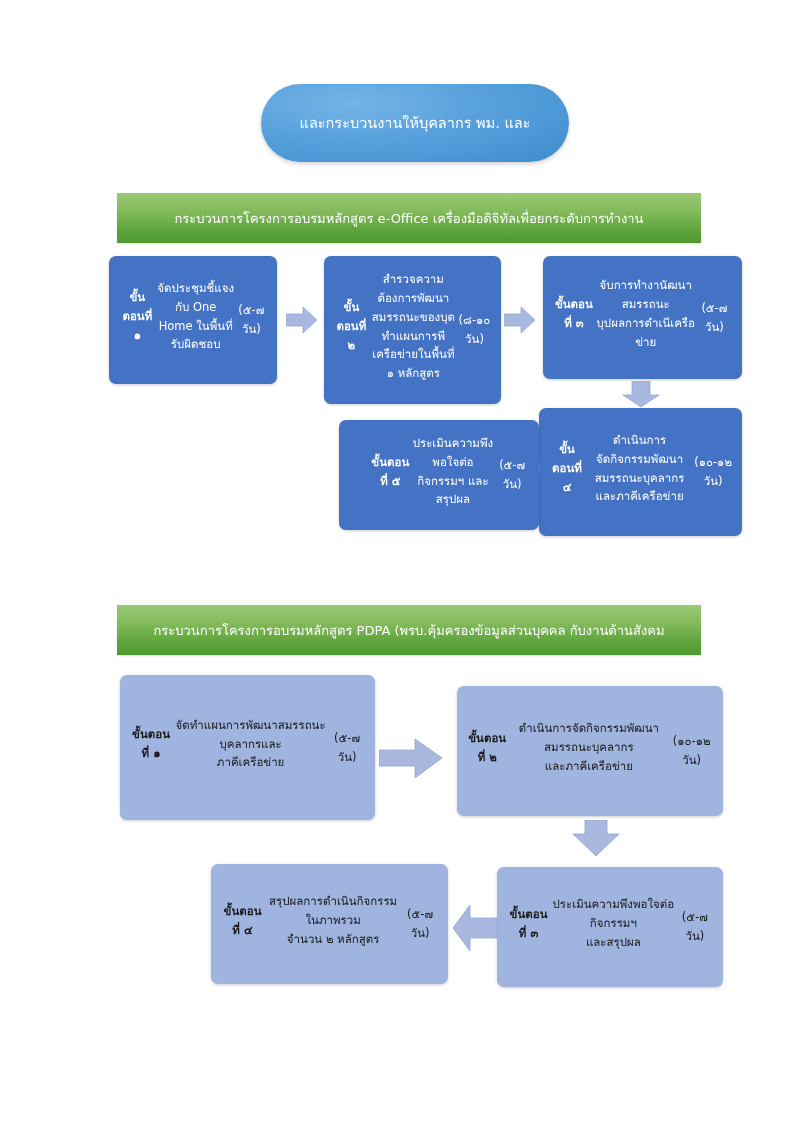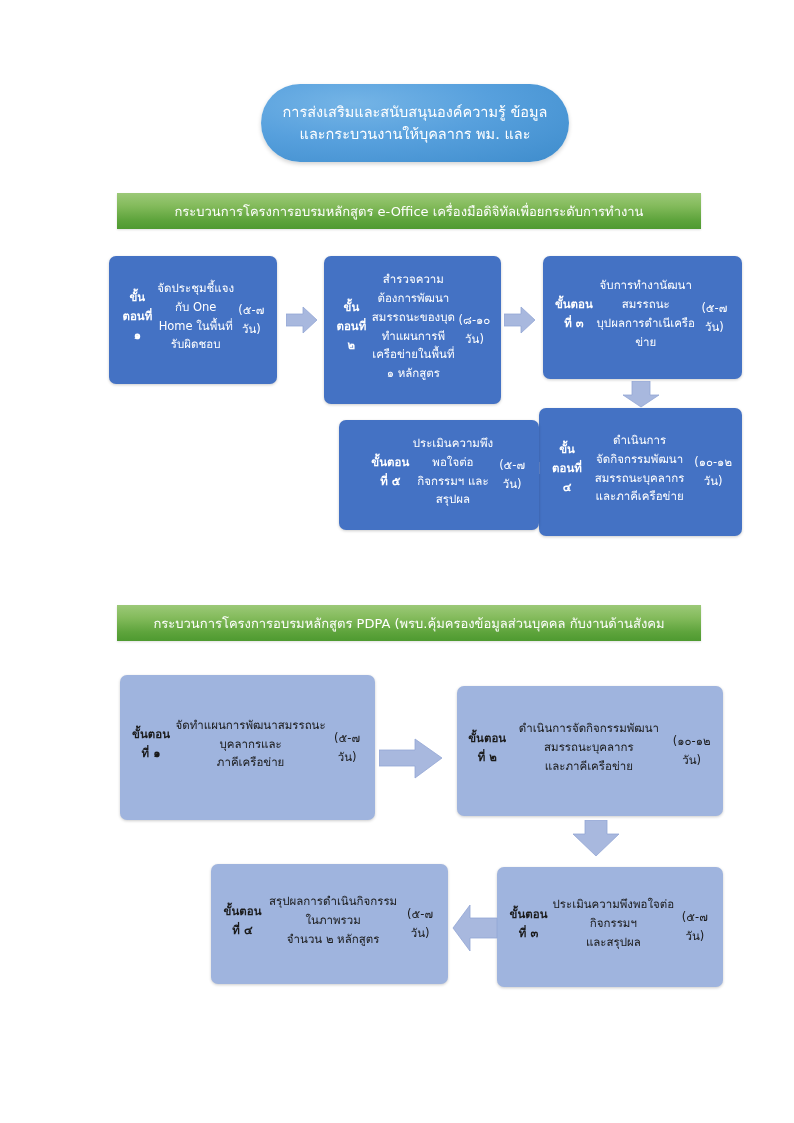--- a/index.html
+++ b/index.html
@@ -38,21 +38,21 @@
     color: #ffffff;
     font-size: 14.5px;
     line-height: 1.55;
     padding: 0 16px;
     box-sizing: border-box;
   }
 
   
   .banner {
     position: absolute;
-    height: 36px;
+    height: 50px;
     background: linear-gradient(to bottom, #9cc978 0%, #84bb5c 35%, #5ea43c 75%, #4e9a30 100%);
     display: flex;
     align-items: center;
     justify-content: center;
     color: #ffffff;
     font-size: 13px;
     text-align: center;
     box-sizing: border-box;
     padding: 0 10px;
     box-shadow: 0 1px 2px rgba(0,0,0,0.12);
@@ -118,21 +118,20 @@
   .a6 { left: 571px; top: 820px; }
   .a7 { left: 452px; top: 903px; }
 </style>
 </head>
 <body>
 
 <div class="canvas">
 
   <div class="title-pill">
     <div>
-      <div>การส่งเสริมและสนับสนุนองค์ความรู้ ข้อมูล</div>
       <div>และกระบวนงานให้บุคลากร พม. และ</div>
     </div>
   </div>
 
   <div class="banner banner-1">กระบวนการโครงการอบรมหลักสูตร e-Office เครื่องมือดิจิทัลเพื่อยกระดับการทำงาน</div>
 
   <div class="box dark b1-1">
     <div class="step-head">ขั้นตอนที่ ๑</div>
     <div class="step-body">
       <div>จัดประชุมชี้แจงกับ One</div>

